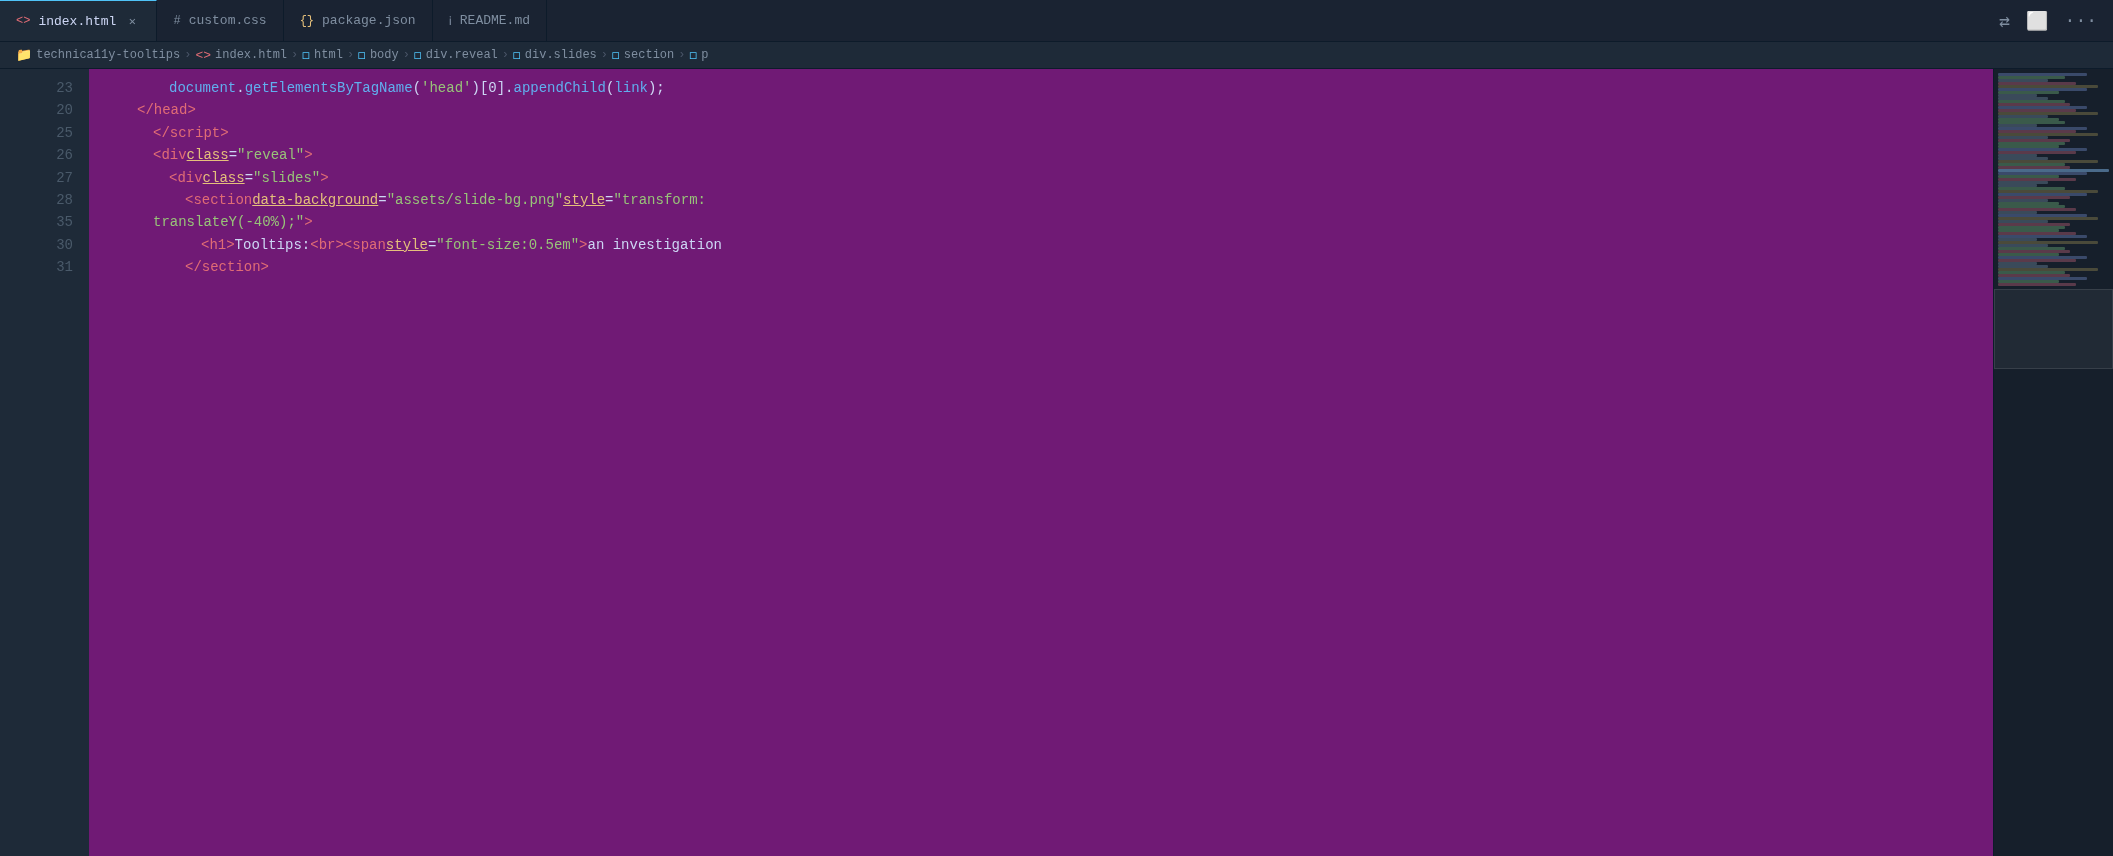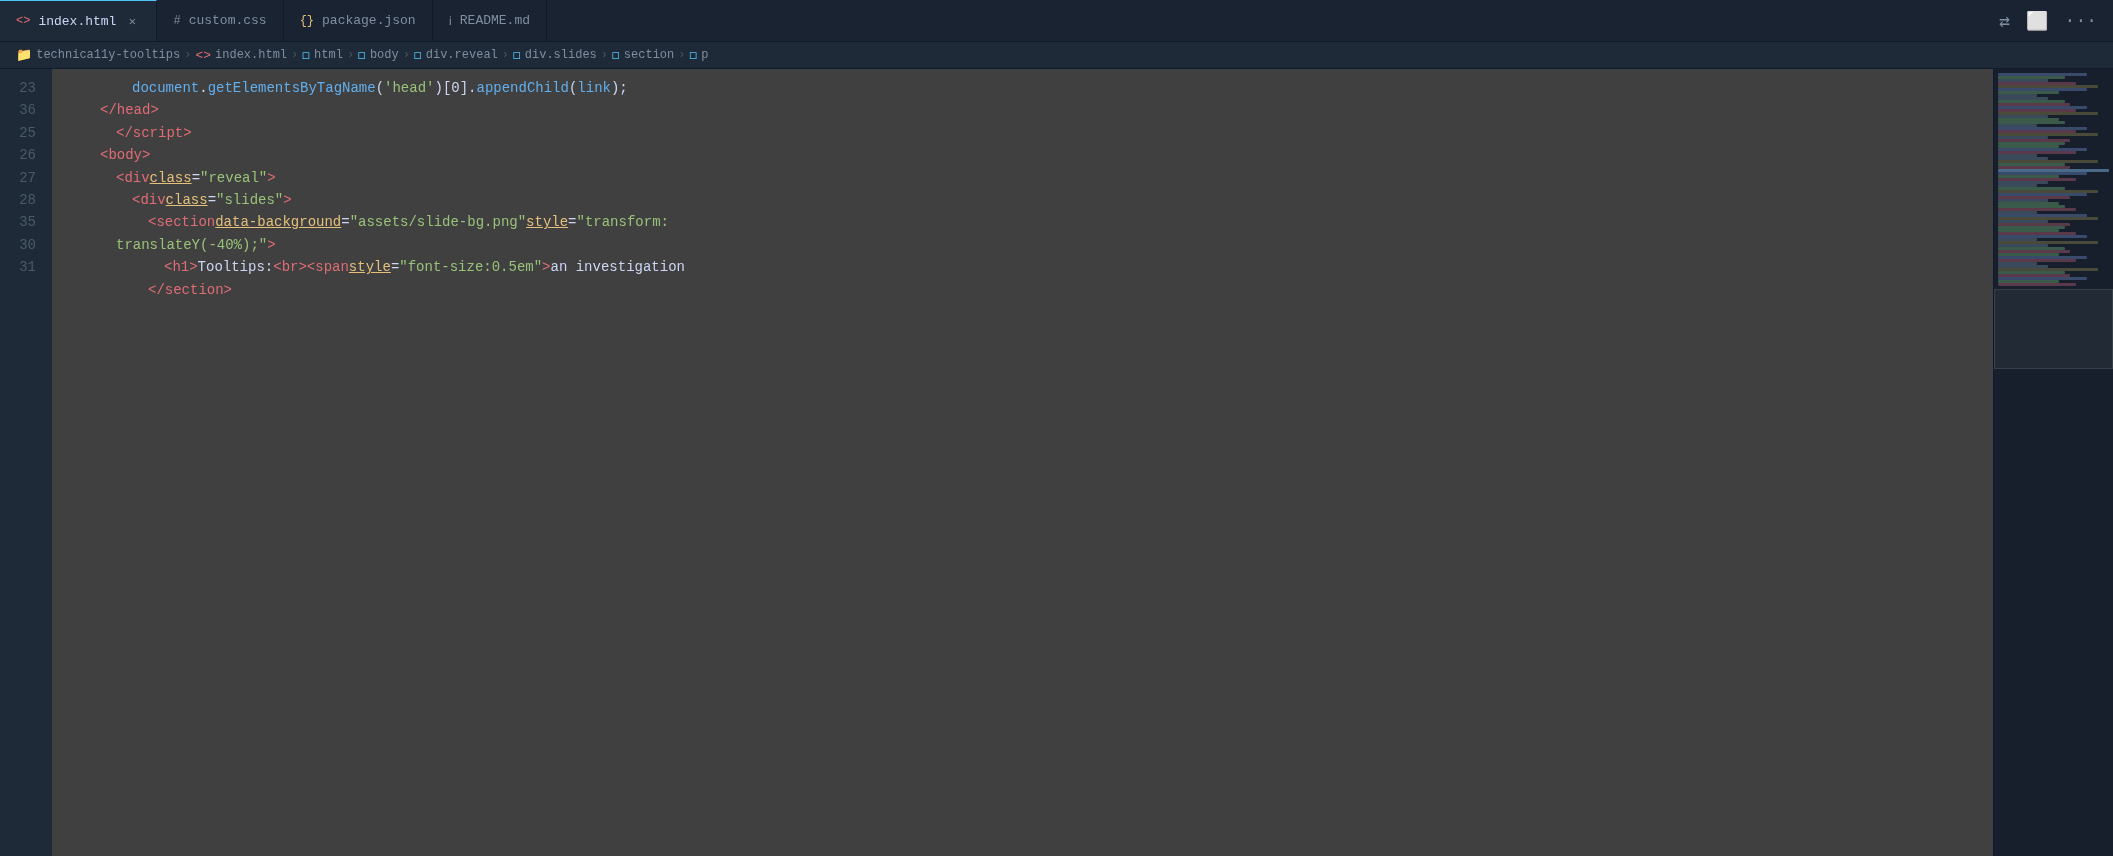--- a/index.html
+++ b/index.html
@@ -117,24 +117,25 @@
     
     .editor-area {
       display: flex;
       flex: 1;
       overflow: hidden;
     }
 
     
     .code-editor {
       flex: 1;
-      background: #404040;
+      background: #701a75;
       overflow: hidden;
       display: flex;
       flex-direction: column;
+      margin-left: 37px;
     }
 
     .code-content {
       flex: 1;
       display: flex;
       overflow: hidden;
     }
 
     .line-numbers {
       padding: 8px 0;
@@ -302,21 +303,21 @@
     <span>p</span>
   </div>
 </div>
 
 <div class="editor-area">
   <div class="code-editor">
     <div class="code-content">
 
       <div class="line-numbers">
         <div>23</div>
-        <div>36</div>
+        <div>20</div>
         <div>25</div>
         <div>26</div>
         <div>27</div>
         <div>28</div>
         <div>35</div>
         <div>30</div>
         <div>31</div>
       </div>
 
       <div class="code-lines">
@@ -338,24 +339,20 @@
         <div class="code-line">
           <span class="i6"></span>
           <span class="t-tag">&lt;/head&gt;</span>
         </div>
 
         <div class="code-line">
           <span class="i8"></span>
           <span class="t-tag">&lt;/script&gt;</span>
         </div>
 
-        <div class="code-line">
-          <span class="i6"></span>
-          <span class="t-tag">&lt;body&gt;</span>
-        </div>
 
         <div class="code-line">
           <span class="i8"></span>
           <span class="t-tag">&lt;div</span> 
             <span class="t-attr">class</span>
             <span class="t-white">=</span>
             <span class="t-string">"reveal"</span>
             <span class="t-tag">&gt;</span>
         </div>
 

